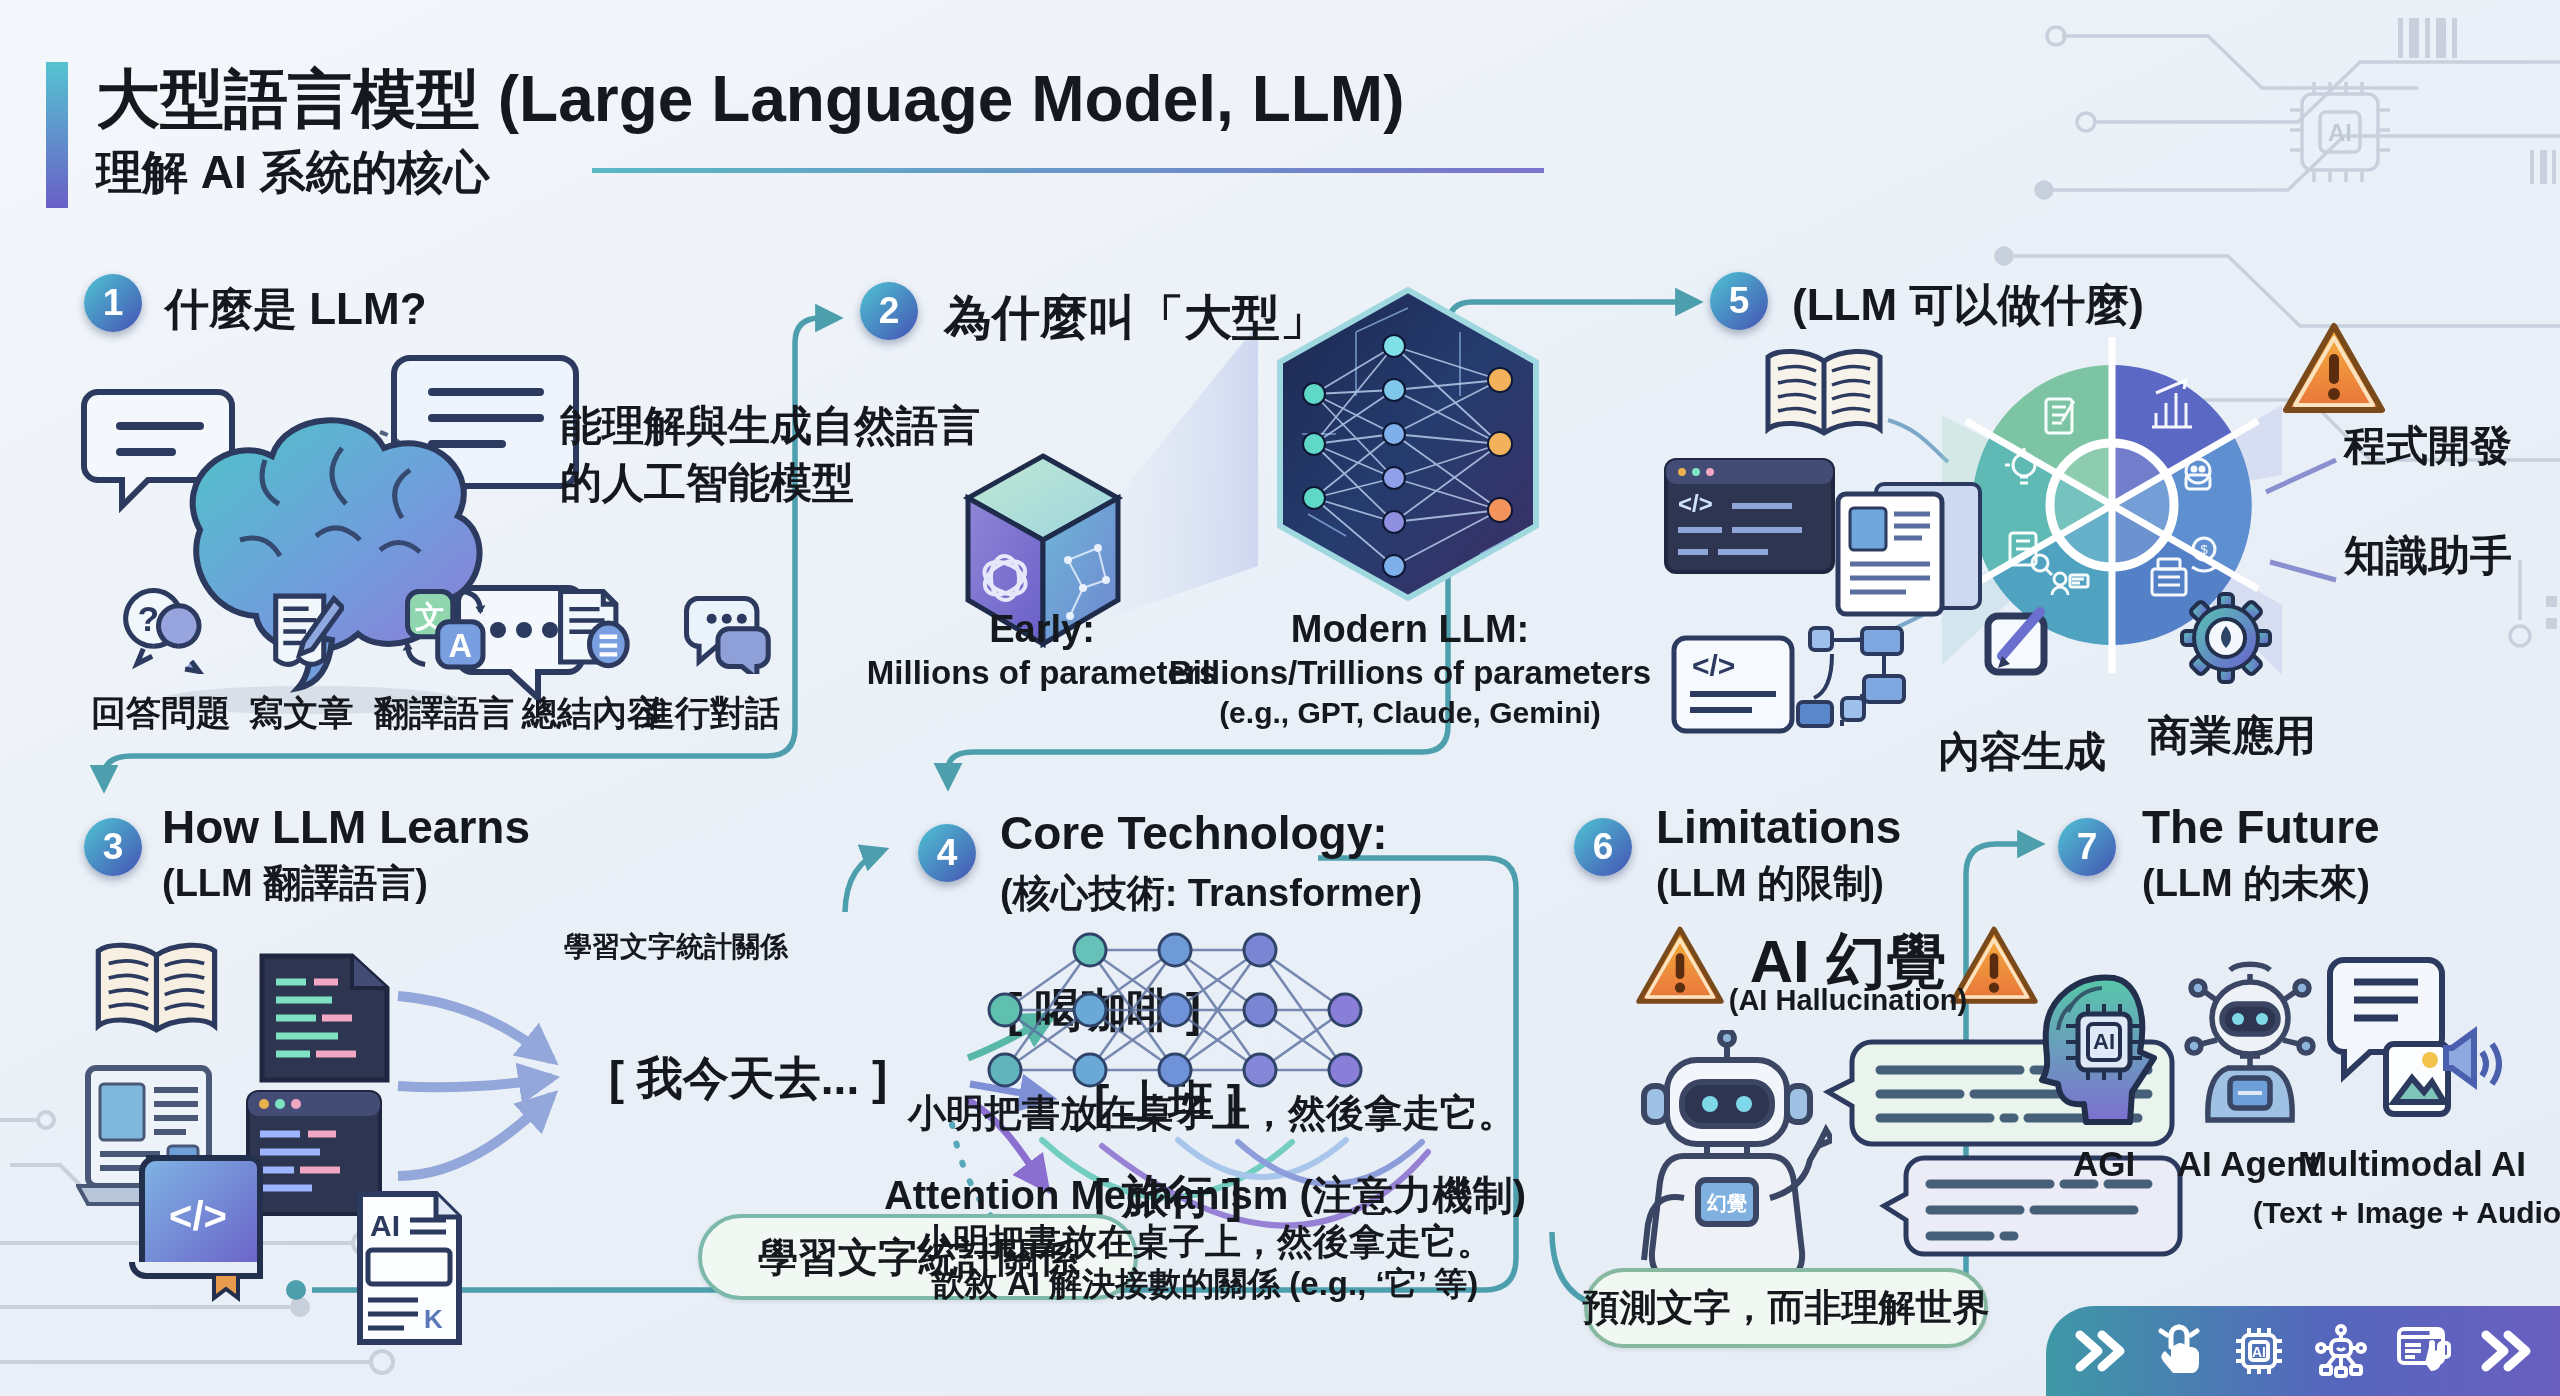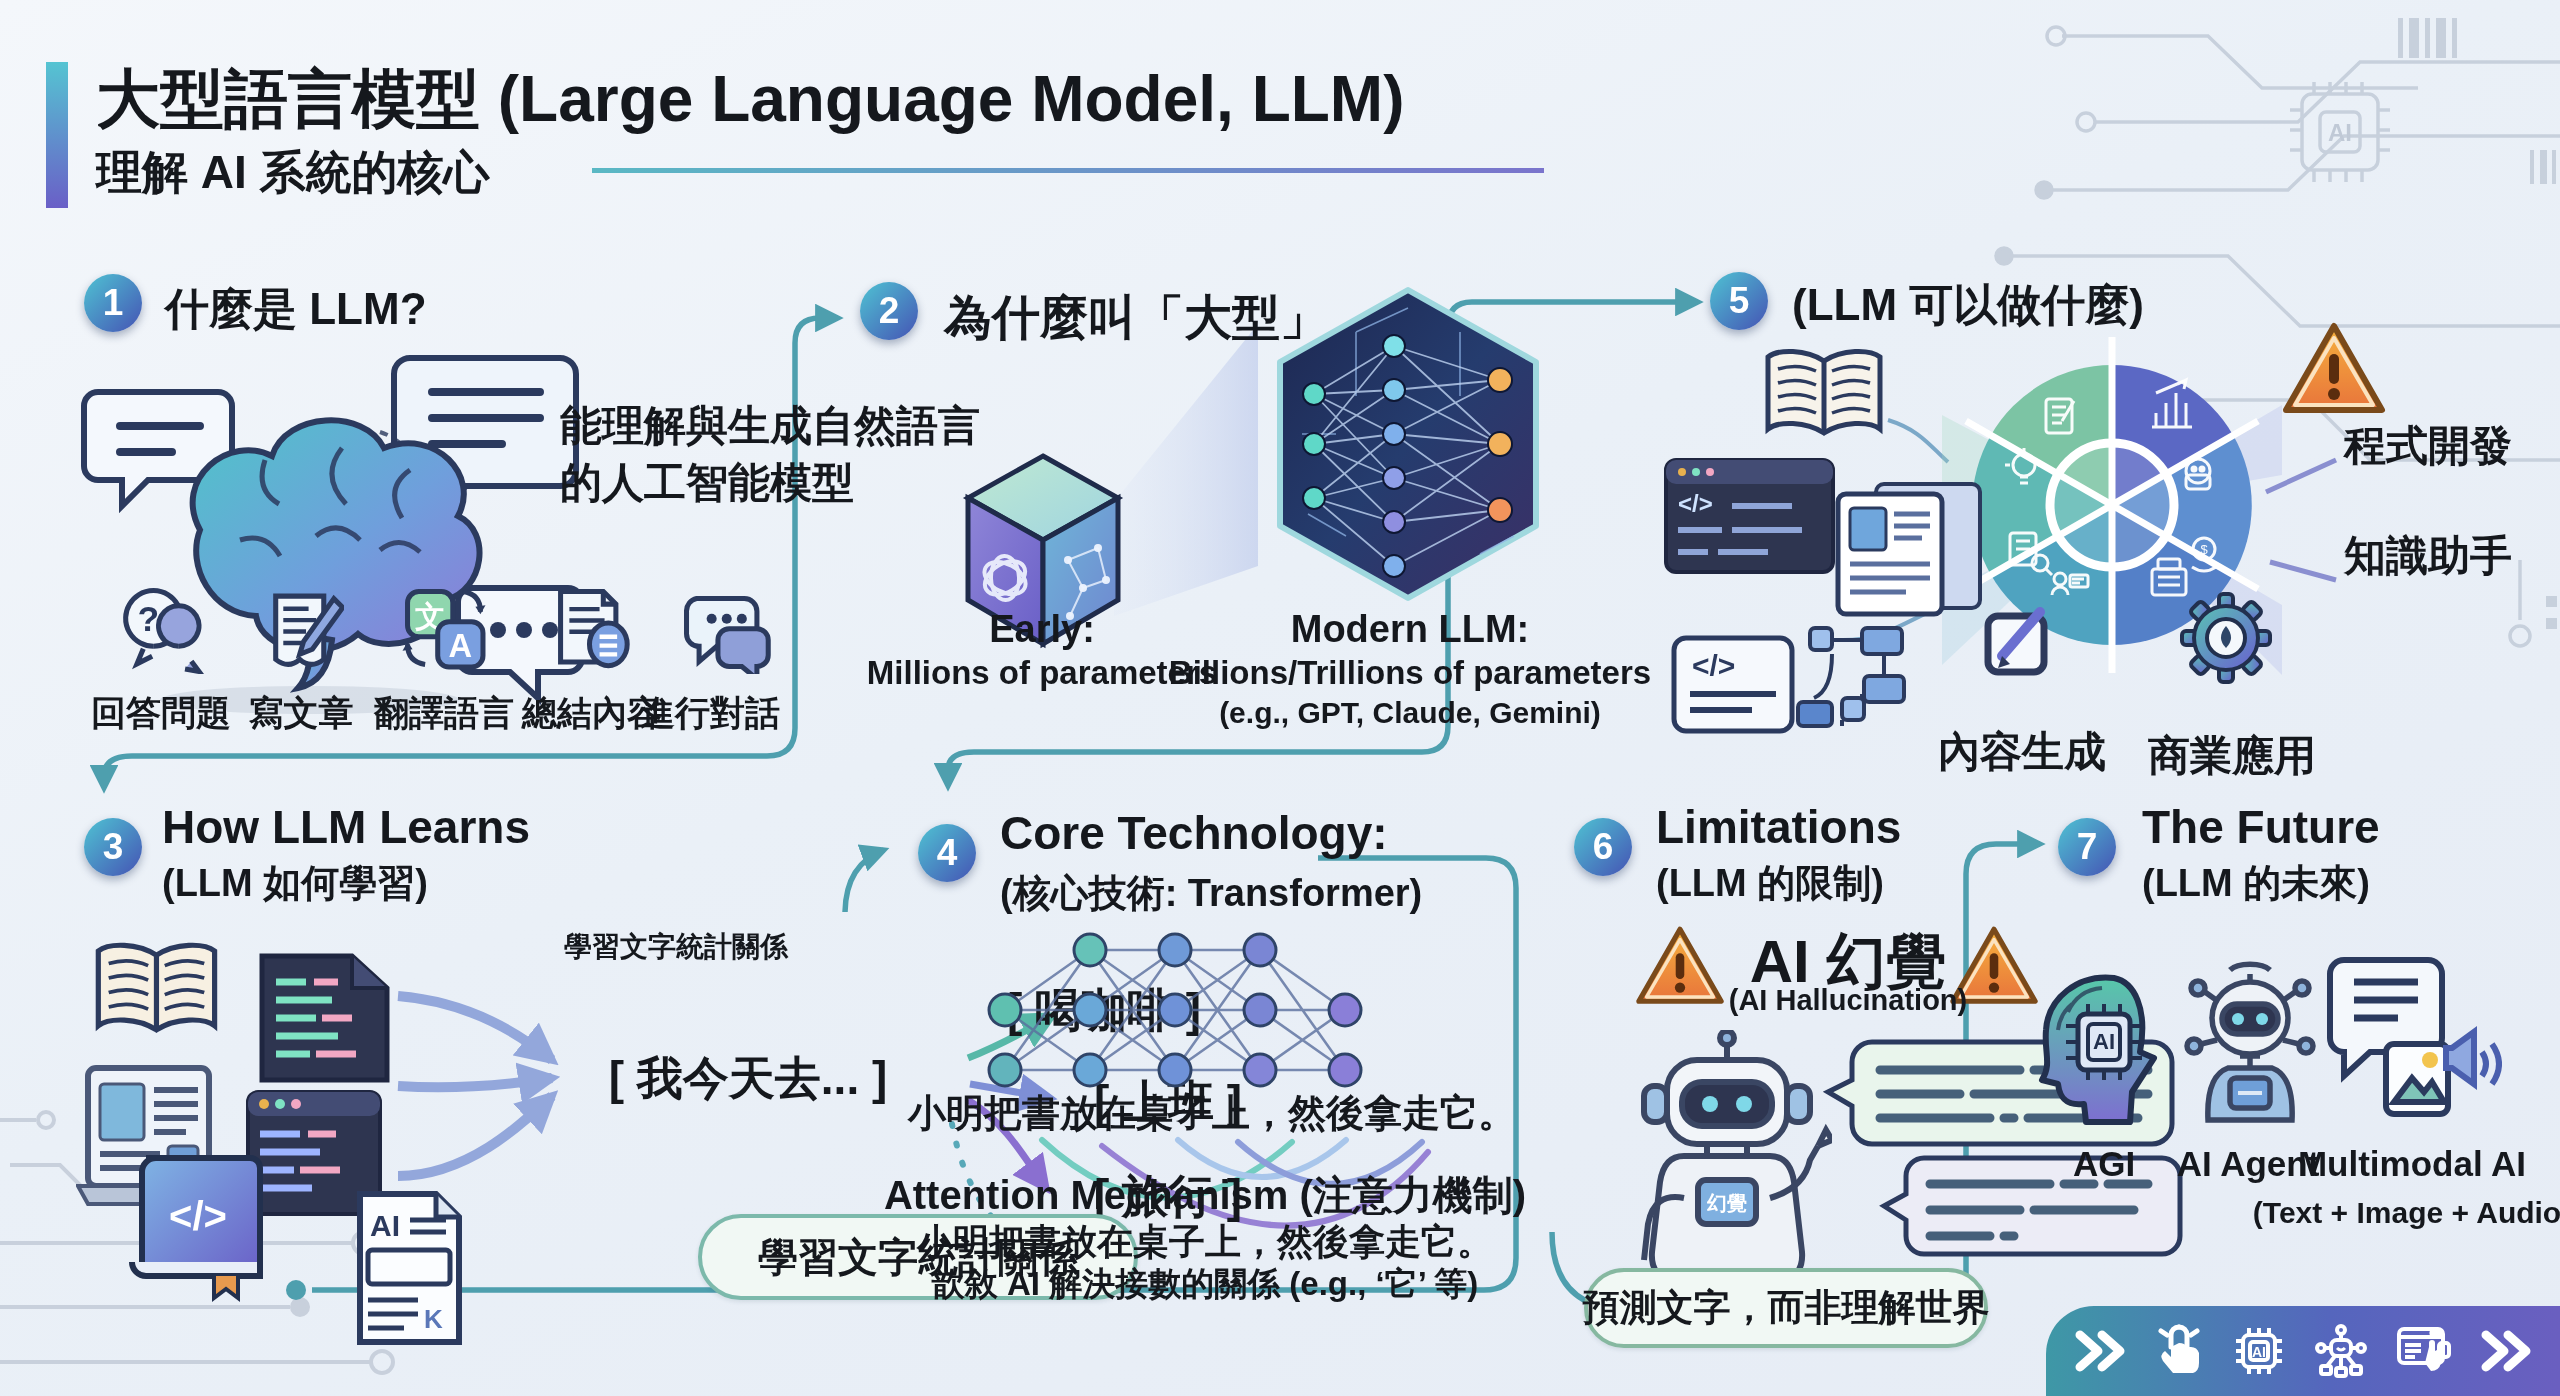--- a/index.html
+++ b/index.html
@@ -460,21 +460,21 @@
       </defs>
     <path d="M56,8 L104,92 H8 Z" fill="url(#warnG)" stroke="#7a4a1a" stroke-width="6" stroke-linejoin="round"></path>
     <path d="M56,20 L95,87 H17 Z" fill="none" stroke="#fbe3c0" stroke-width="4" stroke-linejoin="round"></path>
     <rect x="51" y="36" width="10" height="30" rx="5" fill="#5b2d0e"></rect>
     <circle cx="56" cy="76" r="6" fill="#5b2d0e"></circle>
   </svg>
 
   <div class="abs use-label" style="left:2344px;top:418px;">程式開發</div>
   <div class="abs use-label" style="left:2344px;top:528px;">知識助手</div>
   <div class="abs use-label ctr" style="left:2022px;top:724px;">內容生成</div>
-  <div class="abs use-label ctr" style="left:2232px;top:728px;">商業應用</div>
+  <div class="abs use-label ctr" style="left:2232px;top:708px;">商業應用</div>
 
   <svg class="abs" style="left:1978px;top:598px" width="84" height="84" viewBox="0 0 84 84">
     <rect x="10" y="18" width="56" height="56" rx="10" fill="#f6f9fd" stroke="#2e3a5c" stroke-width="7"></rect>
     <path d="M24,58 L62,14" stroke="#6a6fd0" stroke-width="10" stroke-linecap="round"></path>
     <path d="M24,58 l-4,12 12,-4 z" fill="#2e3a5c"></path>
   </svg>
   <svg class="abs" style="left:2178px;top:590px" width="96" height="96" viewBox="0 0 96 96">
     <defs>
         <linearGradient id="gearG" x1="0" y1="0" x2="1" y2="1">
           <stop offset="0" stop-color="#59c4b4"></stop>
@@ -493,21 +493,21 @@
         <rect x="66" y="68" width="16" height="14" rx="4" transform="rotate(-45 74 75)"></rect>
       </g>
       <circle cx="48" cy="48" r="32"></circle>
     </g>
     <circle cx="48" cy="48" r="19" fill="#f4f8fc" stroke="#22304e" stroke-width="4"></circle>
     <path d="M48,36 q10,12 0,22 q-10,-10 0,-22 z" fill="#2e4668"></path>
   </svg>
 
   <div class="abs badge" style="left:84px;top:818px;">3</div>
   <div class="abs sec-title" style="left:162px;top:800px;">How LLM Learns</div>
-  <div class="abs sec-sub" style="left:162px;top:858px;">(LLM 如何學習)</div>
+  <div class="abs sec-sub" style="left:162px;top:858px;">(LLM 翻譯語言)</div>
   <div class="abs small-note ctr" style="left:676px;top:928px;">學習文字統計關係</div>
 
   <svg class="abs" style="left:90px;top:938px" width="135" height="105" viewBox="0 0 130 100">
     <path d="M64,16 C46,4 18,4 8,12 V84 C18,76 46,76 64,88 C82,76 110,76 120,84 V12 C110,4 82,4 64,16 Z" fill="#f7f0e2" stroke="#2b3a5e" stroke-width="5"></path>
     <path d="M64,16 V88" stroke="#2b3a5e" stroke-width="5"></path>
     <path d="M18,24 q20,-6 38,2 M18,38 q20,-6 38,2 M18,52 q20,-6 38,2 M18,66 q20,-6 38,2 M72,26 q20,-8 38,-2 M72,40 q20,-8 38,-2 M72,54 q20,-8 38,-2 M72,68 q20,-8 38,-2" fill="none" stroke="#2b3a5e" stroke-width="3.5"></path>
   </svg>
   <svg class="abs" style="left:252px;top:948px" width="145" height="140" viewBox="0 0 145 140">
     <path d="M10,8 h90 l35,32 v92 h-125 z" fill="#2e3550" stroke="#1f2640" stroke-width="5"></path>
     <path d="M100,8 v32 h35" fill="#434c74" stroke="#1f2640" stroke-width="4"></path>

